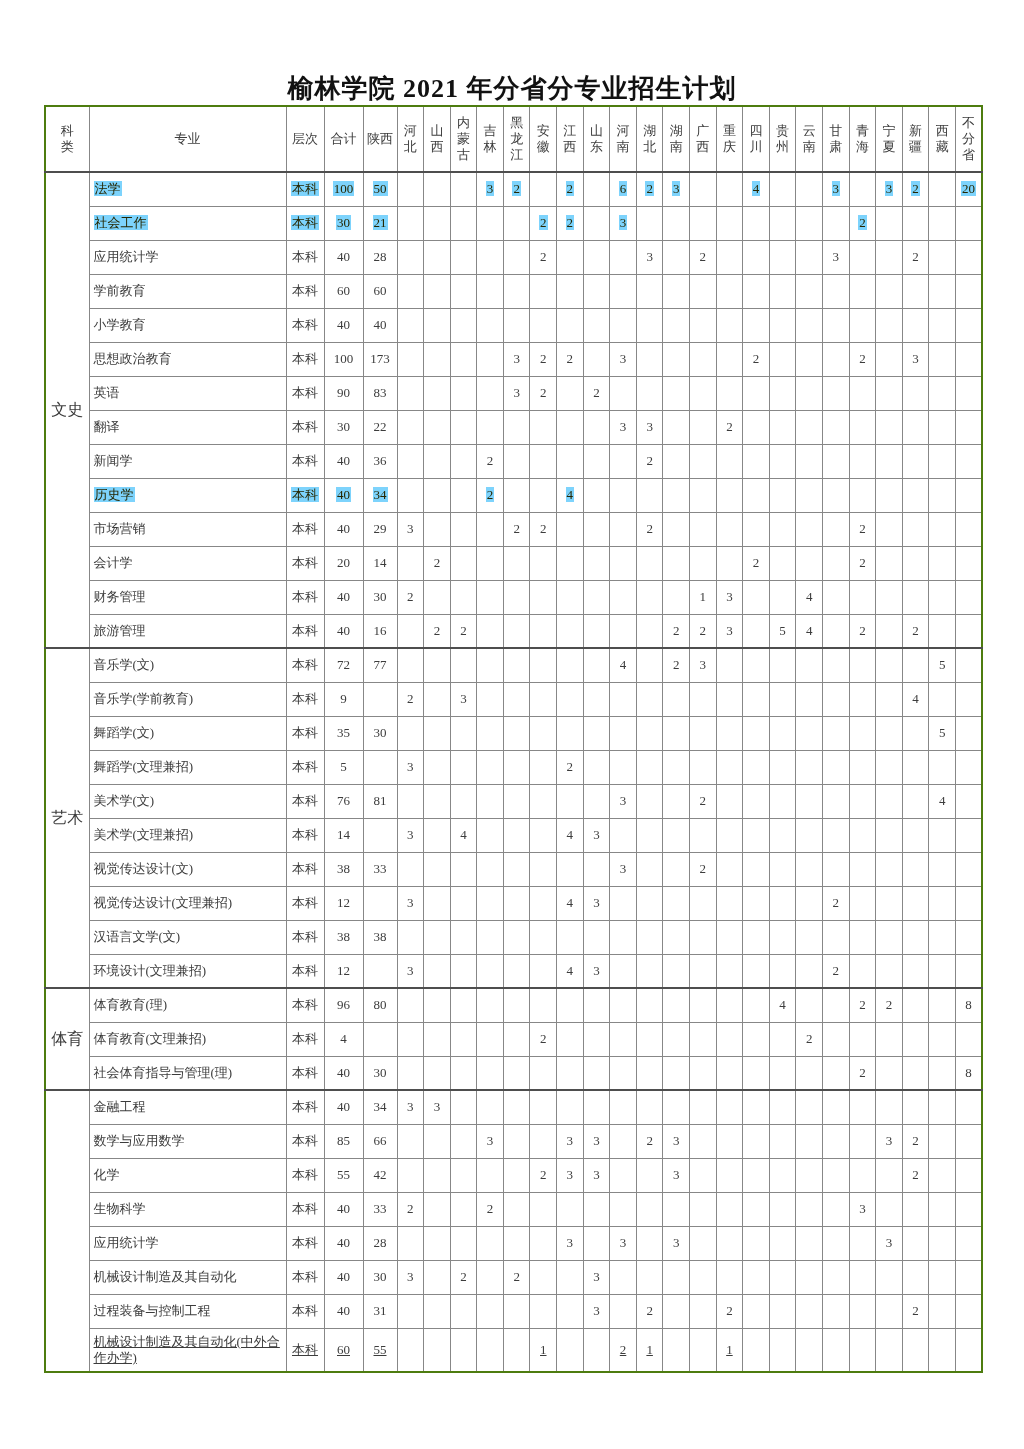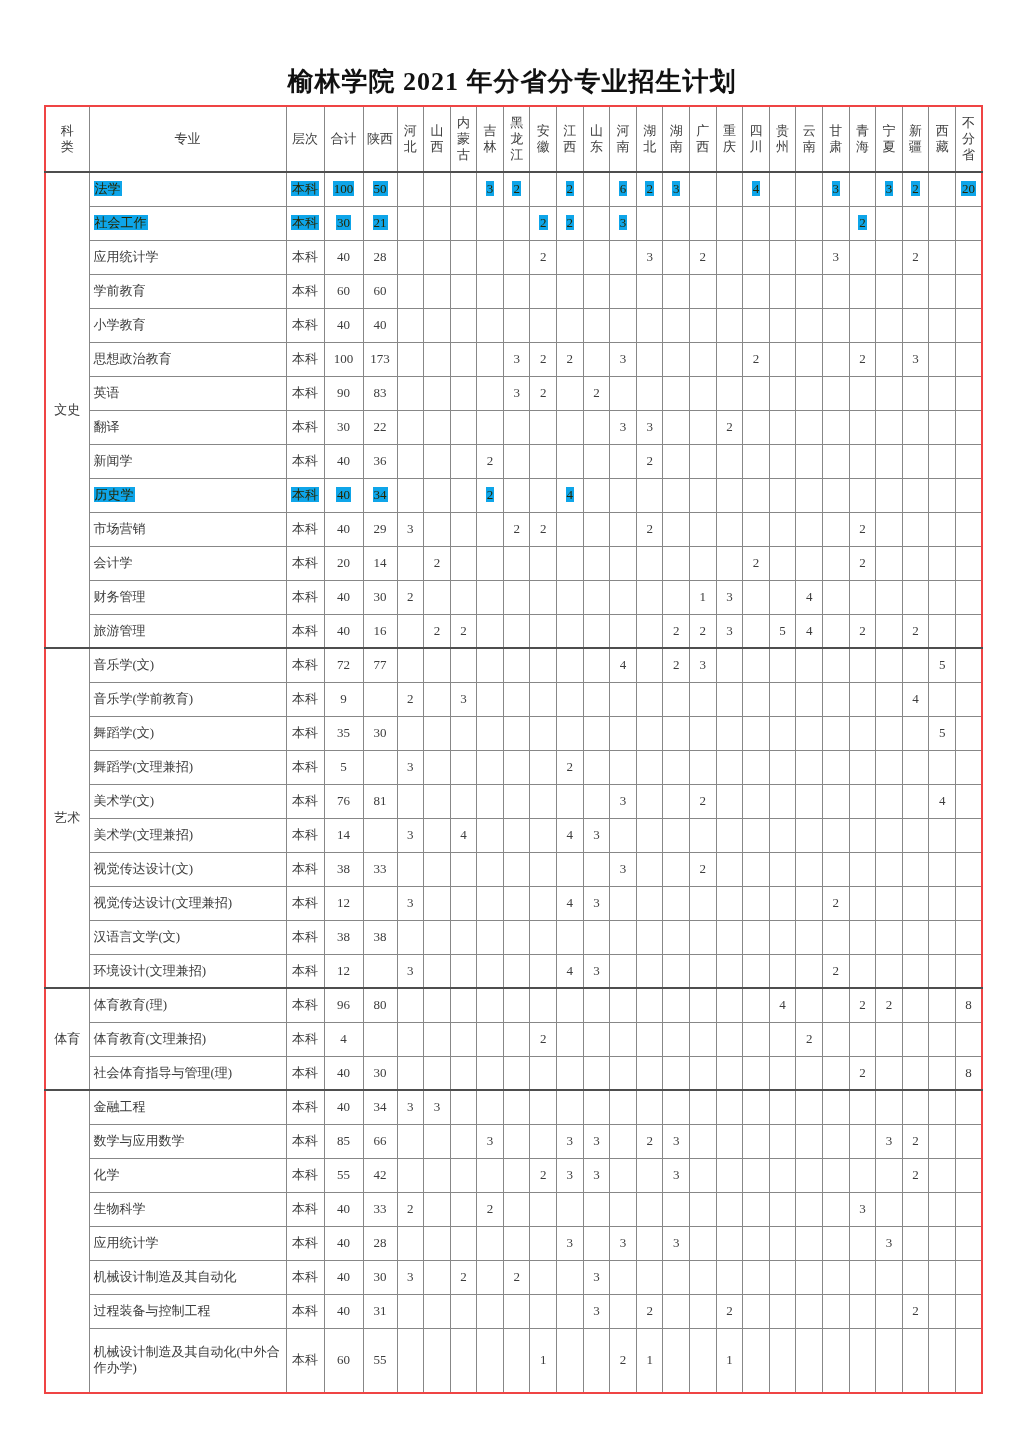--- a/index.html
+++ b/index.html
@@ -5,60 +5,60 @@
   html,body { margin:0; padding:0; background:#ffffff; }
   .page {
     position:relative;
     width:1024px; height:1449px;
     background:#ffffff;
     font-family:"Liberation Serif","DejaVu Serif",serif;
     color:#3c3c3c;
     overflow:hidden;
   }
   .title {
-    margin:0;
+    margin:7px;
     padding-top:64px;
     text-align:center;
     font-size:26px;
     font-weight:bold;
     color:#111;
     letter-spacing:1px;
   }
   table.plan {
     position:absolute;
     left:44px; top:105px;
     width:937px;
     border-collapse:collapse;
     table-layout:fixed;
-    border:2px solid #ef4444;
+    border:2px solid #4d7c0f;
   }
   .plan th, .plan td {
     border:1px solid #878787;
     text-align:center;
     vertical-align:middle;
     font-size:13px;
     font-weight:normal;
     color:#3c3c3c;
     padding:0;
     overflow:hidden;
   }
   .plan thead th { height:64px; }
   .plan tbody tr { height:34px; }
-  .plan tbody tr.tall { height:65px; }
+  .plan tbody tr.tall { height:44px;text-decoration:underline; }
   .plan tbody tr.group-first td { border-top:2px solid #4e4e4e; }
   td.major { text-align:left; padding:1px 4px; line-height:1.25; }
-  td.cat  { font-size:13px;text-align:center; }
+  td.cat  { font-size:16px;text-align:center; }
   .vchars {
     display:inline-block;
     width:15px;
     line-height:1.2;
     word-break:break-all;
     white-space:normal;
   }
-  .hl { background:#0ea5e9; color:#262600; padding:0 1px; }
+  .hl { background:#7dd3fc; color:#262600; padding:0 1px; }
 </style>
 </head>
 <body>
 
 <div class="page">
   <h1 class="title">榆林学院 2021 年分省分专业招生计划</h1>
 
   <table class="plan">
     <colgroup>
       <col style="width:44px">

